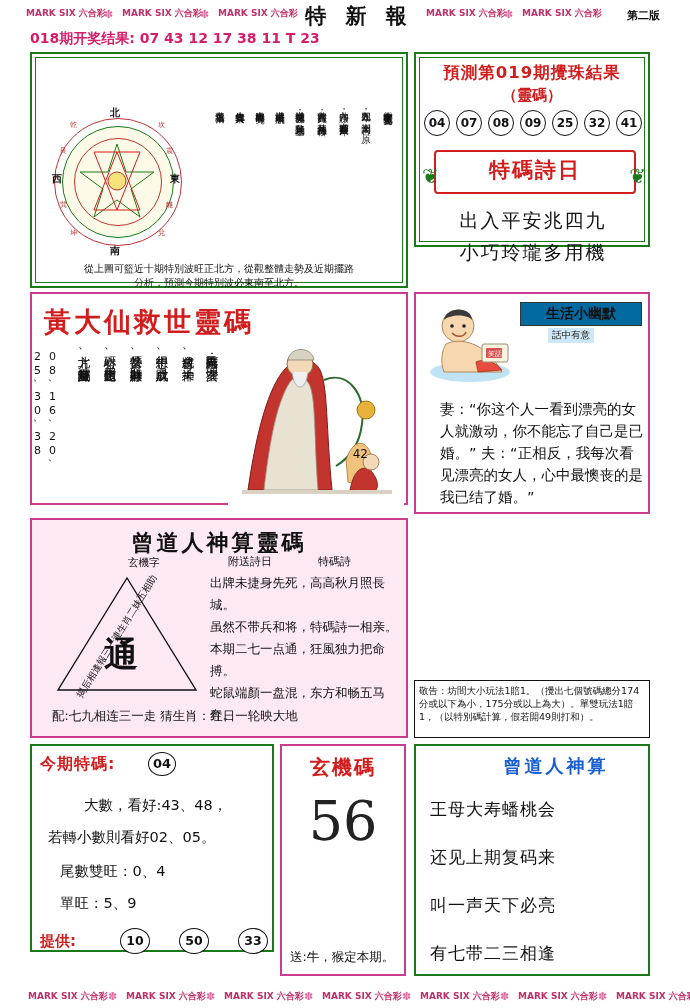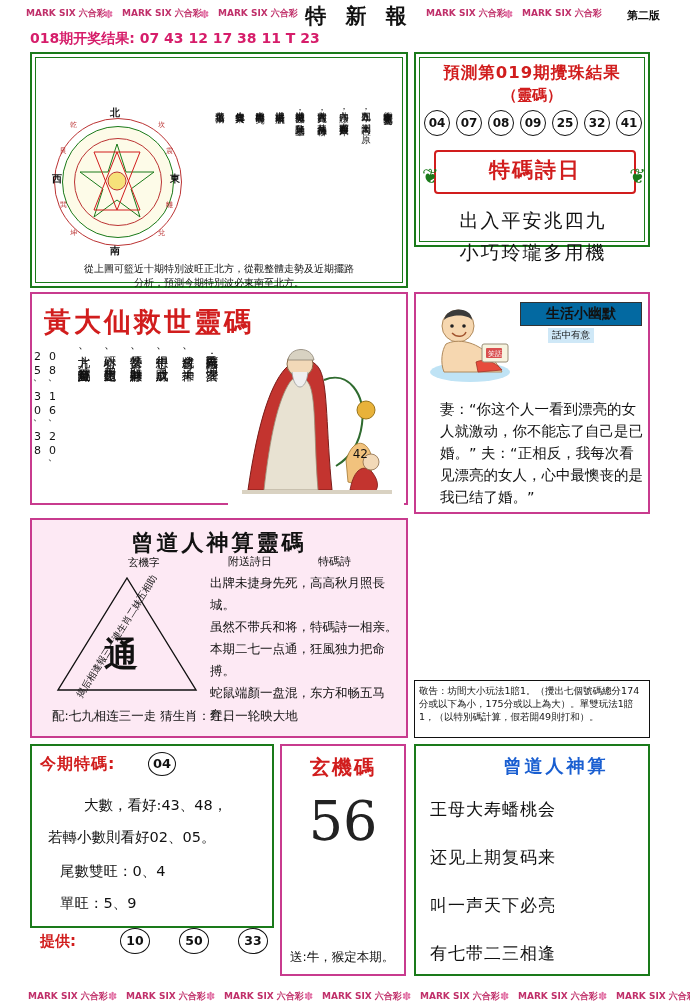--- a/index.html
+++ b/index.html
@@ -121,21 +121,21 @@
   .tri .glyph{position:absolute;left:52px;top:60px;font-size:34px;font-weight:bold;color:#111;}
   .tri .diag{position:absolute;font-size:9.5px;color:#111;white-space:nowrap;}
   .ss-lines{position:absolute;left:178px;top:52px;width:192px;font-size:12.5px;line-height:22px;color:#111;}
   .ss-bottom{position:absolute;left:20px;top:188px;width:340px;font-size:12.5px;color:#111;}
 
   
   #box-warn{left:414px;top:680px;width:236px;height:58px;border:1px solid #111;background:#fff;}
   .warn-text{position:absolute;left:4px;top:3px;width:226px;font-size:9.5px;line-height:13px;color:#111;}
 
   
-  #box-today{left:30px;top:744px;width:244px;height:184px;border:2px solid #1a7a1a;background:#fff;}
+  #box-today{left:30px;top:744px;width:244px;height:208px;border:2px solid #1a7a1a;background:#fff;}
   .today-title{position:absolute;left:8px;top:8px;font-size:16px;font-weight:bold;color:#d11d1d;letter-spacing:1px;}
   .today-ball{position:absolute;left:116px;top:6px;width:28px;height:24px;border:1.5px solid #111;border-radius:50%;text-align:center;line-height:22px;font-size:13px;font-weight:bold;}
   .today-l{position:absolute;left:14px;font-size:14.5px;color:#111;line-height:18px;}
   .prov{position:absolute;left:8px;top:186px;font-size:15px;font-weight:bold;color:#d11d1d;}
   .prov-balls{position:absolute;left:88px;top:182px;width:148px;display:flex;justify-content:space-between;}
   .prov-balls .ball{width:30px;height:26px;line-height:24px;font-size:12.5px;}
 
   
   #box-xuanji{left:280px;top:744px;width:126px;height:232px;border:2px solid #c83b8e;background:#fff;}
   .xj-title{position:absolute;left:0;top:8px;width:100%;text-align:center;font-size:20px;font-weight:bold;color:#d11d1d;letter-spacing:2px;}

